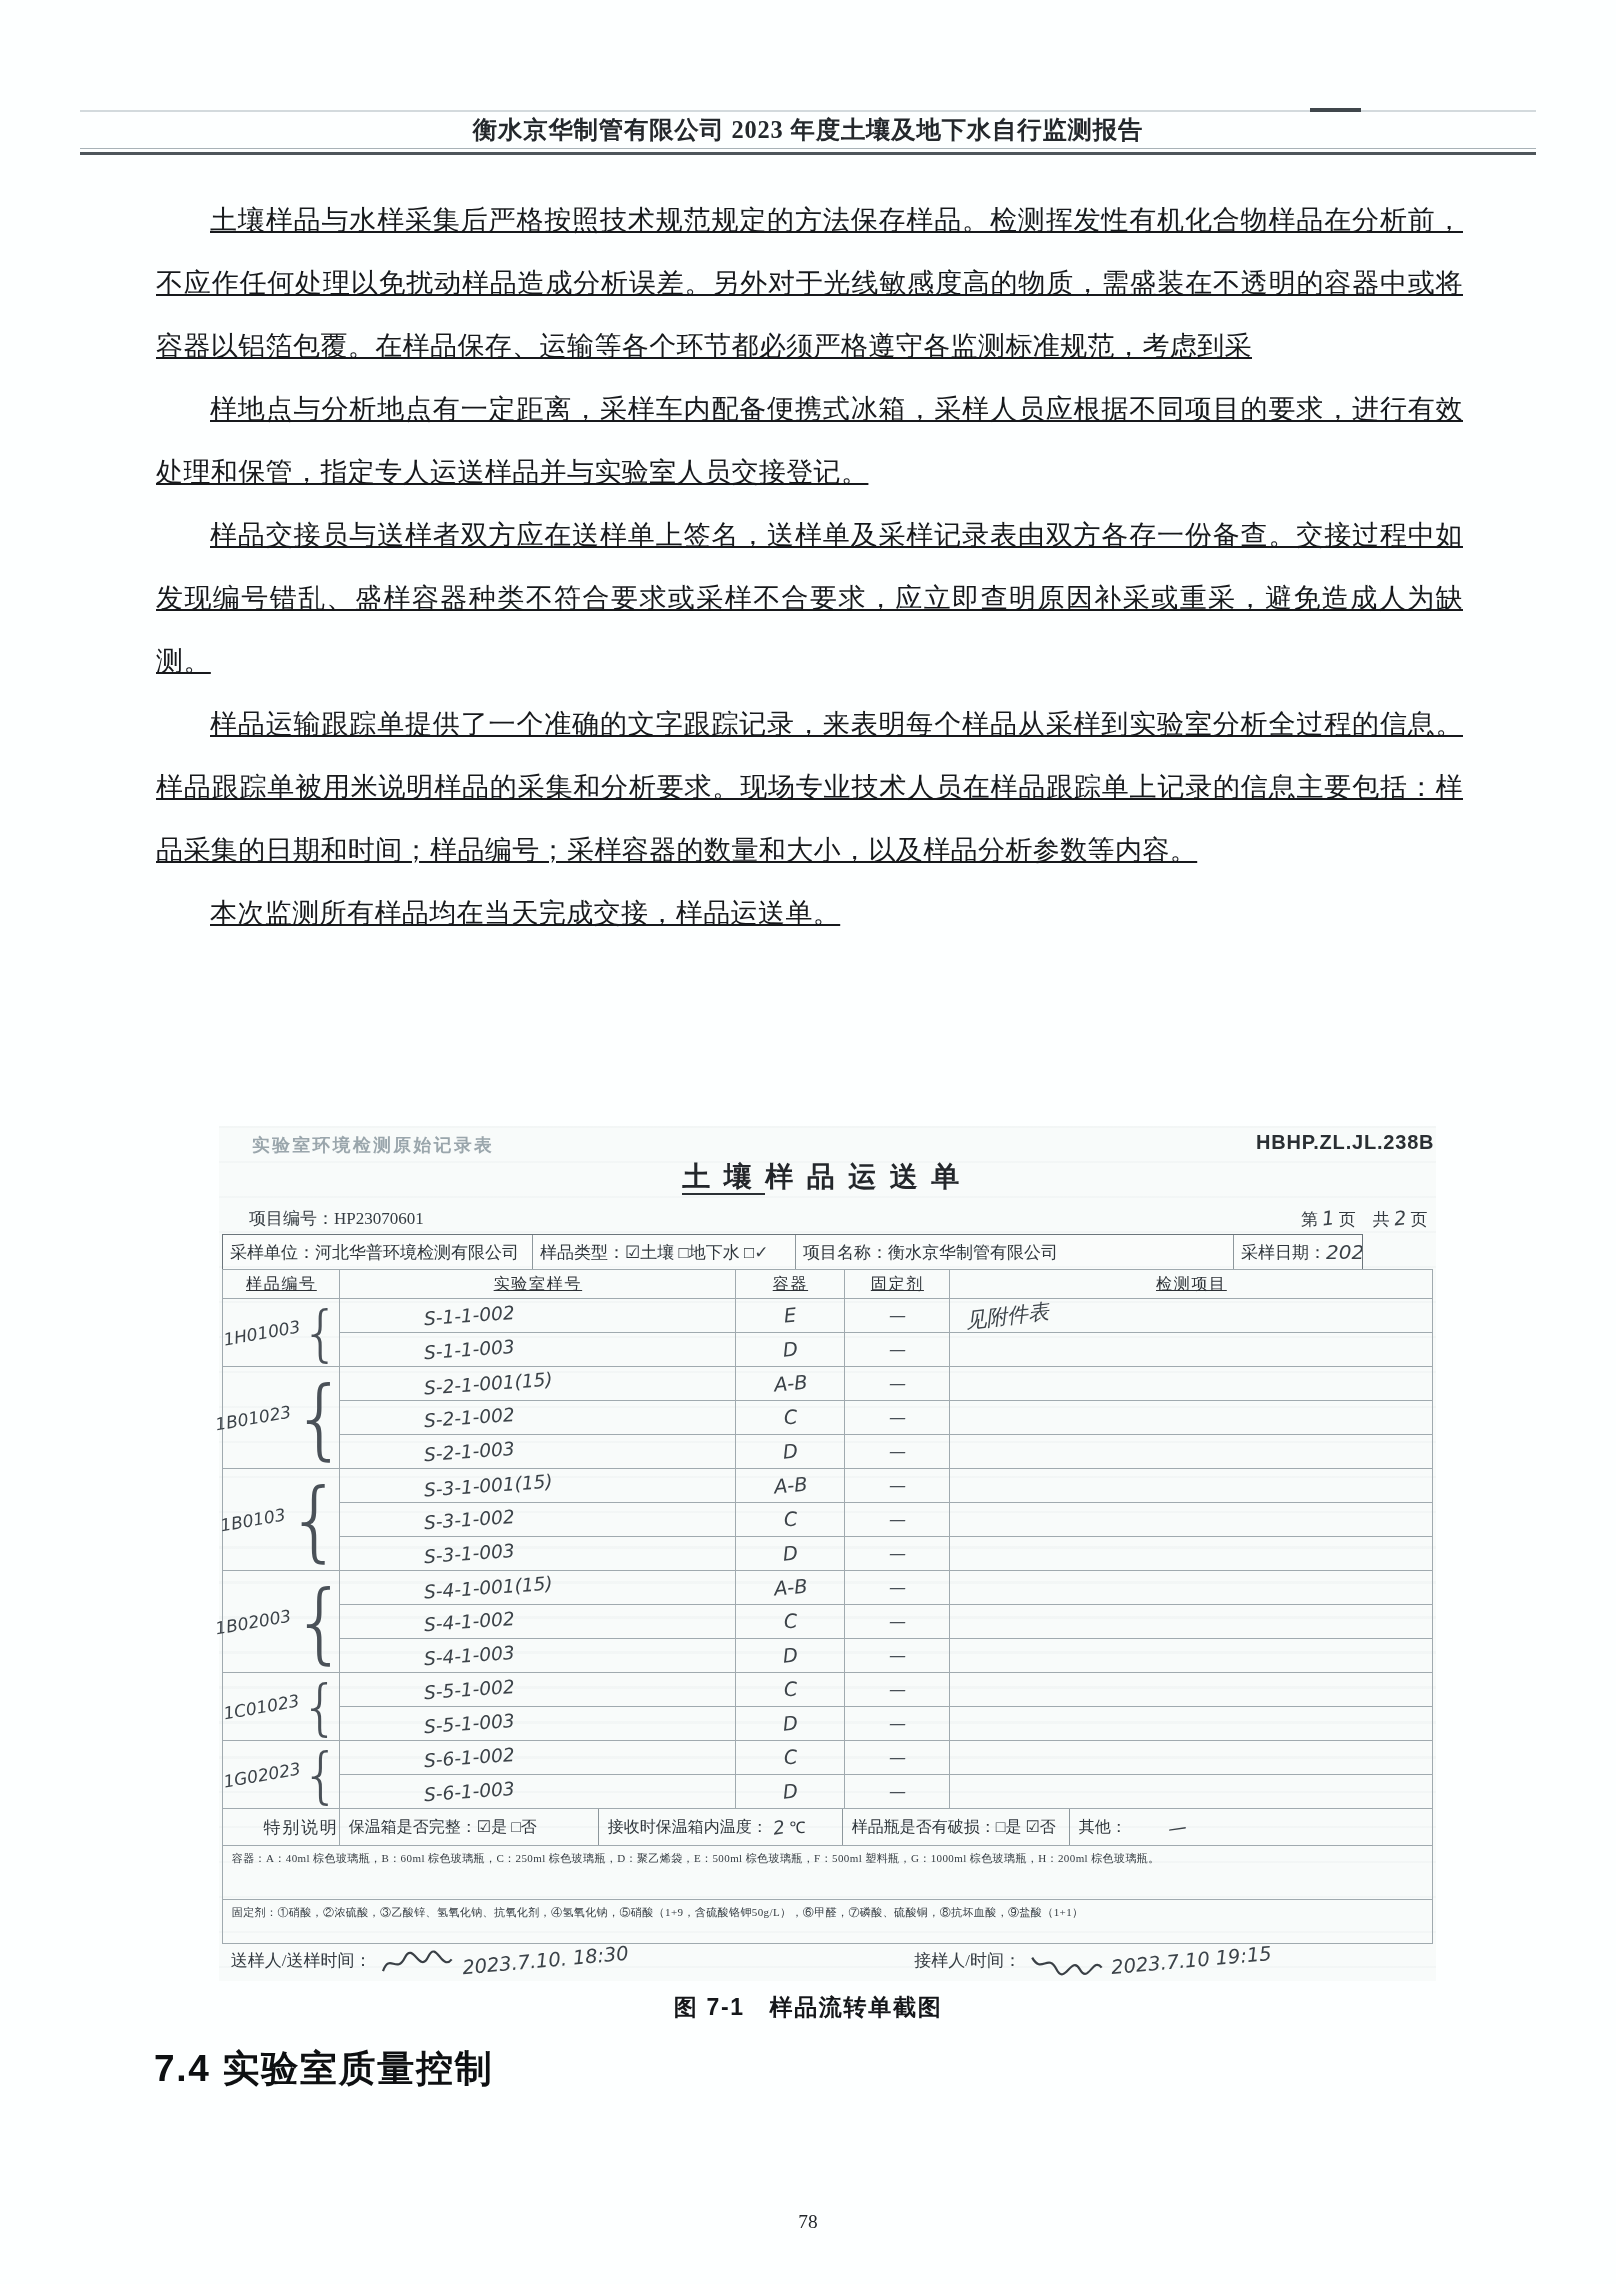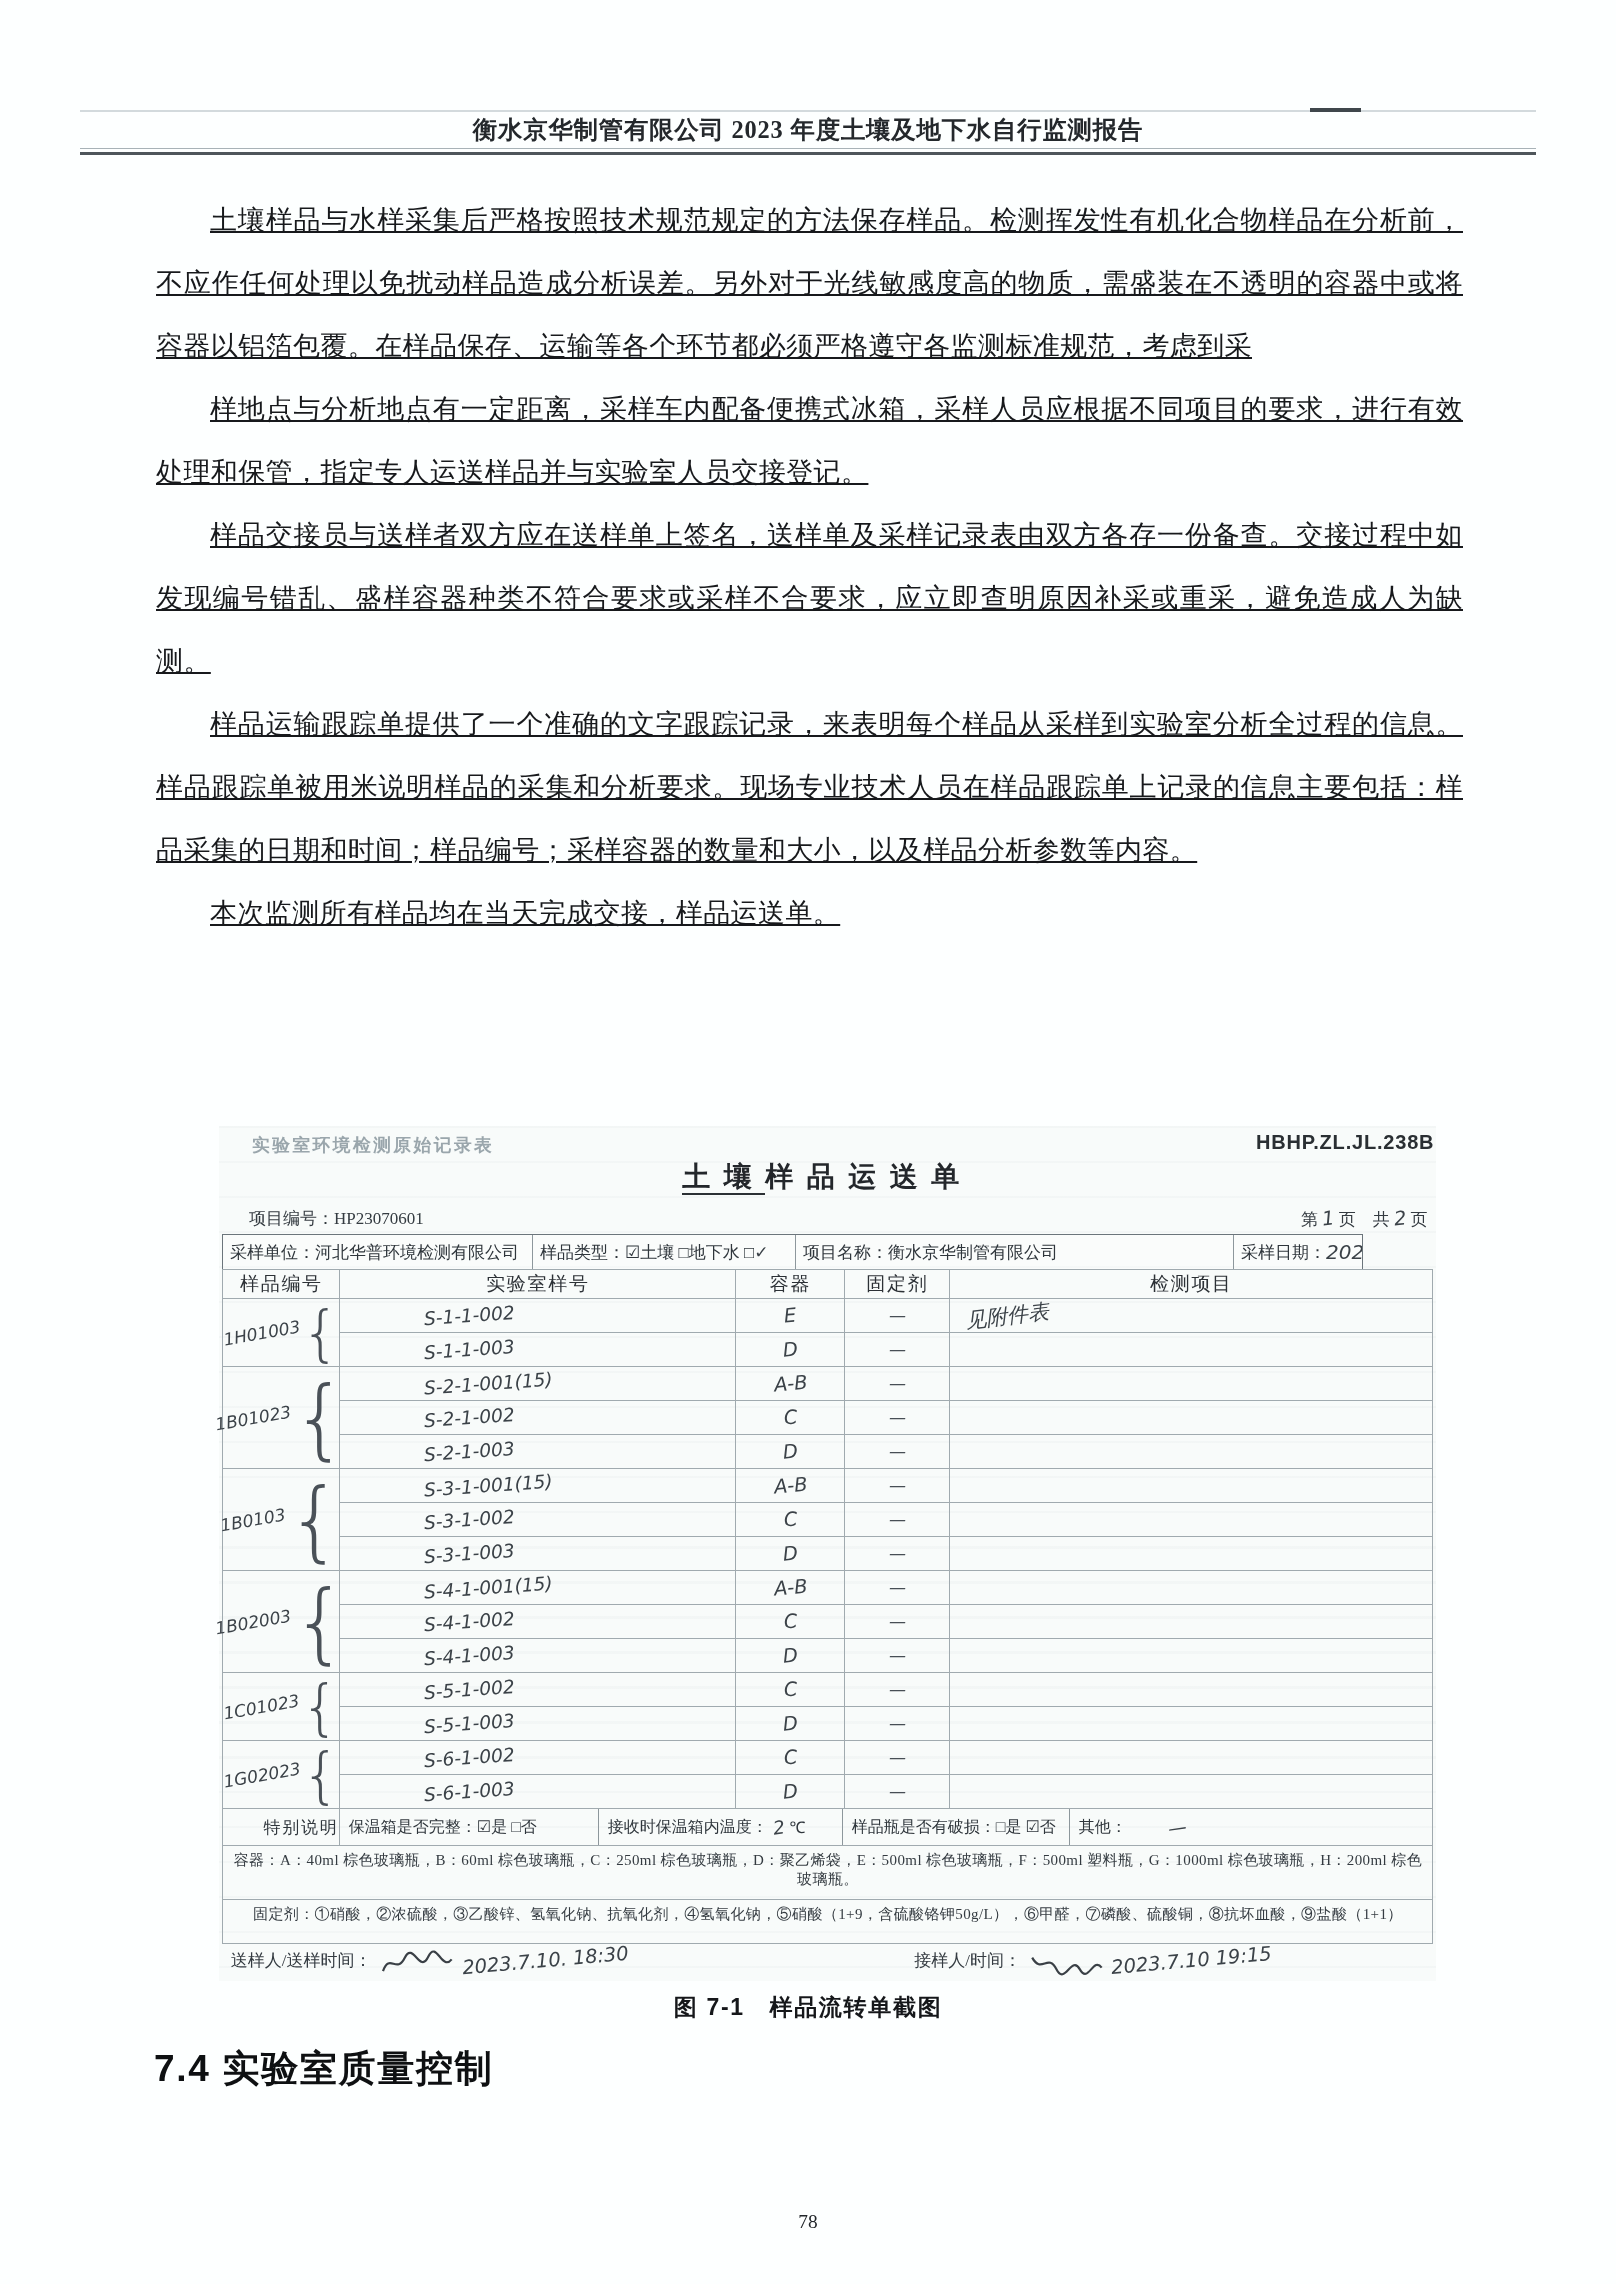--- a/index.html
+++ b/index.html
@@ -47,21 +47,21 @@
     border:1.7px solid #6b757b;border-bottom:none;box-sizing:border-box;background:rgba(255,255,255,0.25);}
   .info-cell{border-right:0.8px solid #8d979c;display:flex;align-items:center;
     padding:0 6.7px;font-size:17px;color:#2f363c;box-sizing:border-box;white-space:nowrap;overflow:hidden;}
   .info-cell:last-child{border-right:none;}
   .ic1{width:310px;} .ic2{width:263px;} .ic3{width:438px;} .ic4{flex:1;}
 
   table.f-table{position:absolute;left:3.4px;top:143px;width:1211px;border-collapse:collapse;
     table-layout:fixed;font-size:17px;color:#2f363c;}
   .f-table td,.f-table th{border:0.8px solid #a0aaaf;box-sizing:border-box;}
   .f-table{border:1.7px solid #6b757b;}
-  .f-table th{height:29px;font-weight:normal;color:#2c3136;font-size:19px;letter-spacing:1.7px;}
+  .f-table th{height:29px;font-weight:normal;color:#2c3136;font-size:16px;letter-spacing:1.7px;text-decoration:underline;}
   .f-table td.d{height:34px;}
   td.labno{padding-left:84px;}
   td.labno .hw{display:inline-block;transform:rotate(-4deg);font-size:18.5px;}
   td.cont{text-align:center;}
   td.cont .hw{display:inline-block;transform:rotate(-5deg);font-size:19.4px;}
   td.fix{text-align:center;}
   td.fix .hw{font-size:17px;color:#474e55;}
   td.items{padding-left:15px;}
   td.items .hw{display:inline-block;transform:rotate(-7deg);font-size:21px;}
   td.group{text-align:center;vertical-align:middle;padding:0 1.7px;}
@@ -73,22 +73,22 @@
 
   tr.special td{height:37px;}
   td.sp-label{text-align:right;letter-spacing:1.7px;}
   .sp-flex{display:flex;height:100%;align-items:center;}
   .sp-cell{border-right:0.8px solid #8d979c;height:100%;display:flex;align-items:center;
     padding:0 8.4px;box-sizing:border-box;font-size:16px;white-space:nowrap;}
   .sp-cell:last-child{border-right:none;gap:36px;}
   .spc1{width:259px;} .spc2{width:244px;} .spc3{width:227px;} .spc4{flex:1;}
   .sp-cell .hw{margin:0 5px;font-size:18.5px;display:inline-block;transform:rotate(-8deg);}
 
-  td.legend{vertical-align:top;padding:5px 8.4px 0 8.4px;font-size:15px;color:#343b41;
-    letter-spacing:0.4px;text-align:center;}
+  td.legend{vertical-align:top;padding:5px 8.4px 0 8.4px;font-size:11px;color:#343b41;
+    letter-spacing:0.4px;}
   td.legend.cl{height:54px;}
   td.legend.fl{height:44px;}
 
   .sign-row{position:absolute;left:11.8px;right:11.8px;top:823px;display:flex;
     justify-content:space-between;font-size:17px;color:#343b41;align-items:center;}
   .sign-item{display:flex;align-items:flex-start;gap:6.7px;}
   .sign-item .hw{font-size:19.4px;display:inline-block;transform:rotate(-5deg);}
   .scribble{display:inline-block;}
 
   

